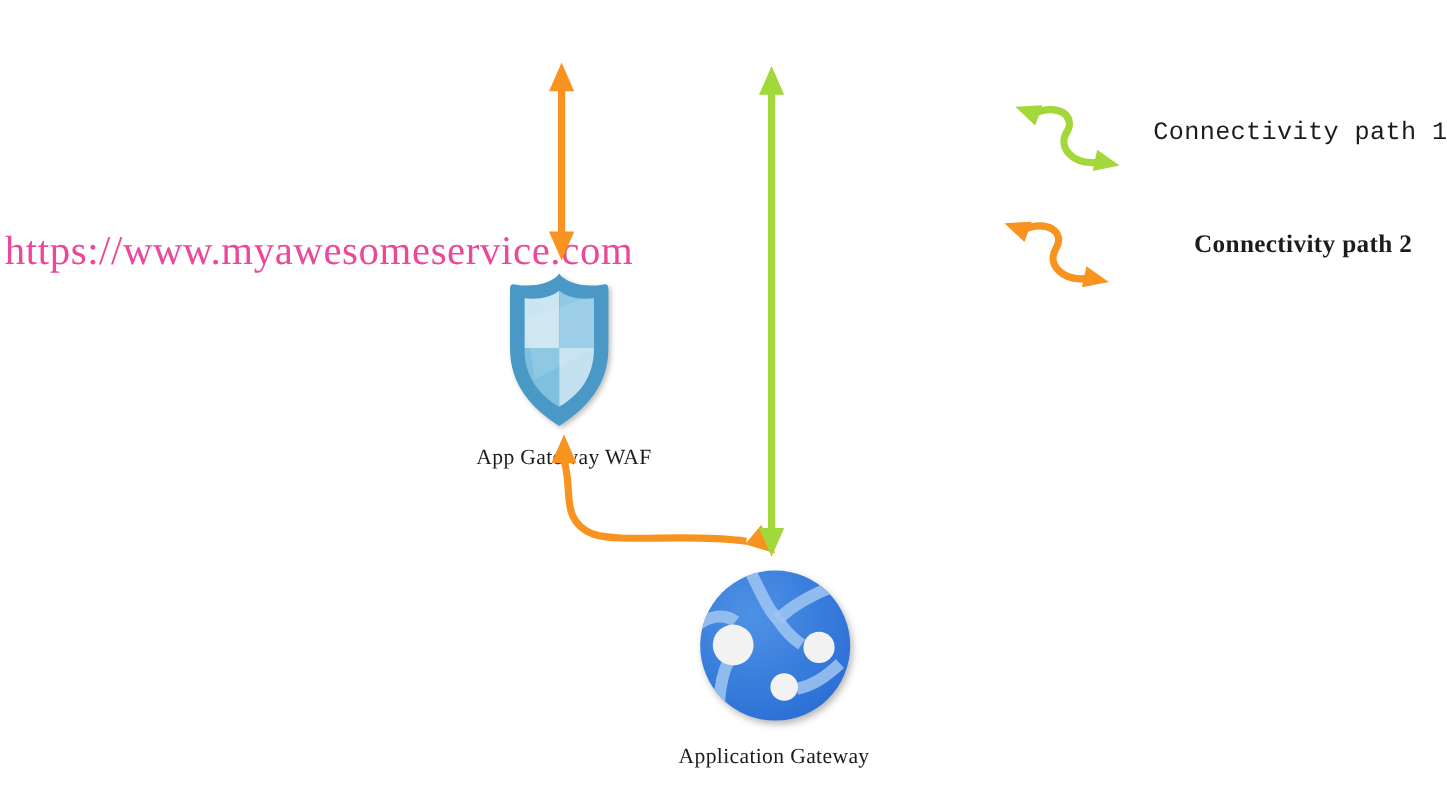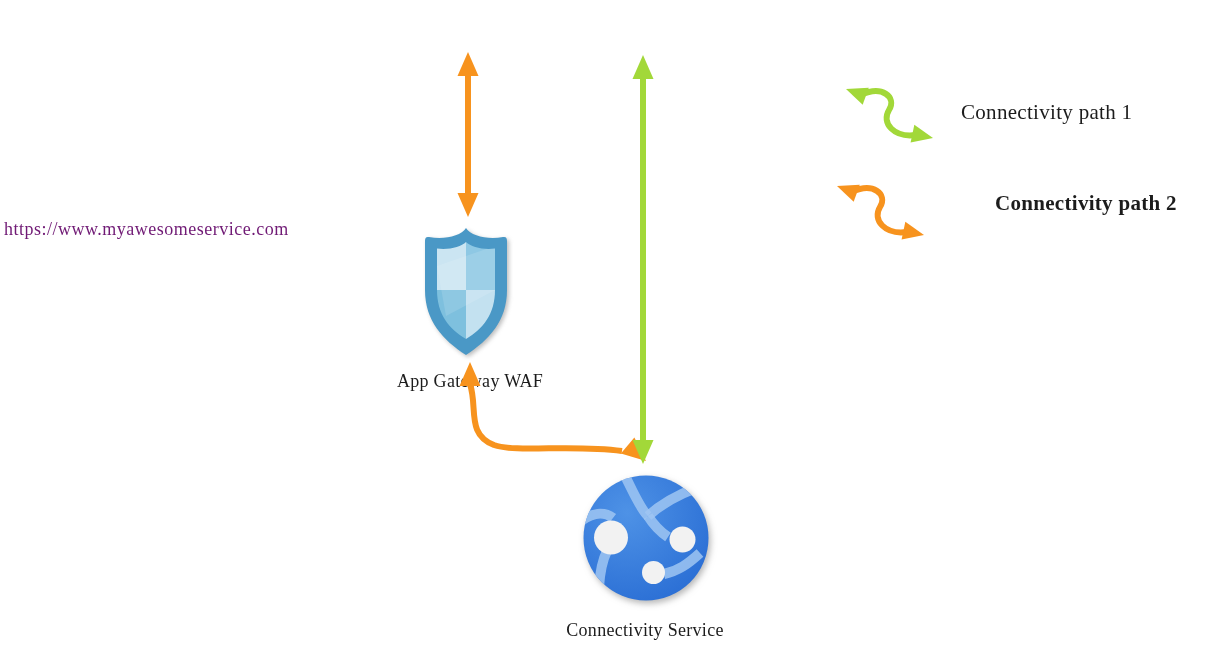--- a/index.html
+++ b/index.html
@@ -11,25 +11,24 @@
     overflow: hidden;
     font-family: "Liberation Serif", "DejaVu Serif", serif;
   }
   .stage {
     position: relative;
     width: 1206px;
     height: 670px;
   }
   .abs { position: absolute; }
   .url-text {
-    font-size: 18px;
-    color: #701a75;
+    font-size: 34px;
+    color: #ec4899;
     letter-spacing: 0.5px;
     white-space: nowrap;
-    margin-top: 28px;
   }
   .legend-text {
     font-size: 21px;
     color: #1c1c1c;
     letter-spacing: 0.3px;
     white-space: nowrap;
   }
   .node-label {
     font-size: 18px;
     color: #1c1c1c;
@@ -42,27 +41,27 @@
   svg { display: block; }
 </style>
 </head>
 <body>
 
 <div class="stage">
 
   <div class="abs url-text" style="left:4px; top:191px;">https://www.myawesomeservice.com</div>
 
 
-  <div class="abs legend-text" style="left:961px; top:100px;">Connectivity path 1</div>
+  <div class="abs legend-text" style="left:961px; top:100px;font-family:Liberation Mono, monospace;">Connectivity path 1</div>
 
   <div class="abs legend-text" style="left:995px; top:191px;font-weight:bold;">Connectivity path 2</div>
 
   <div class="abs node-label" style="left:345px; top:371px; width:250px;">App Gateway WAF</div>
 
-  <div class="abs node-label" style="left:520px; top:620px; width:250px;">Connectivity Service</div>
+  <div class="abs node-label" style="left:520px; top:620px; width:250px;">Application Gateway</div>
 
   <svg class="abs shield-svg" style="left:416px; top:226px;" width="100" height="134" viewBox="0 0 100 134">
     <defs>
       <clipPath id="shield-inner-clip">
         <path d="M50,16 C45,21 33,24 21,22.5 L21,64 C21,88 33,103 50,113 C67,103 79,88 79,64 L79,22.5 C67,24 55,21 50,16 Z"></path>
       </clipPath>
     </defs>
     <path fill="#4a98c6" d="M50,2 C45,10 28,14 13,11 C10,10.4 9,12 9,15 L9,64 C9,95 27,114 50,129 C73,114 91,95 91,64 L91,15 C91,12 90,10.4 87,11 C72,14 55,10 50,2 Z"></path>
     <g clip-path="url(#shield-inner-clip)">
       <rect fill="#cbe5f2" x="0" y="0" width="50" height="64"></rect>

